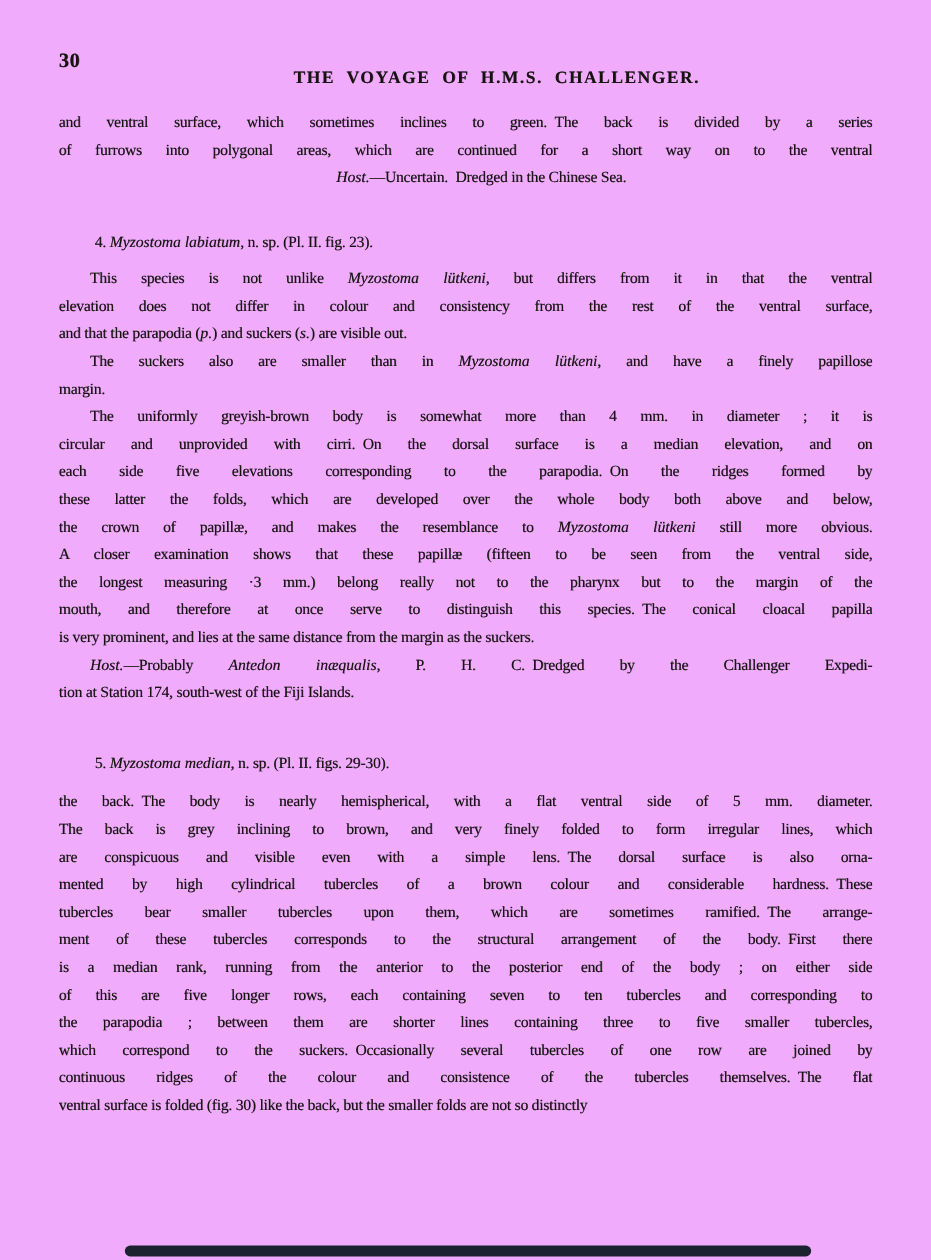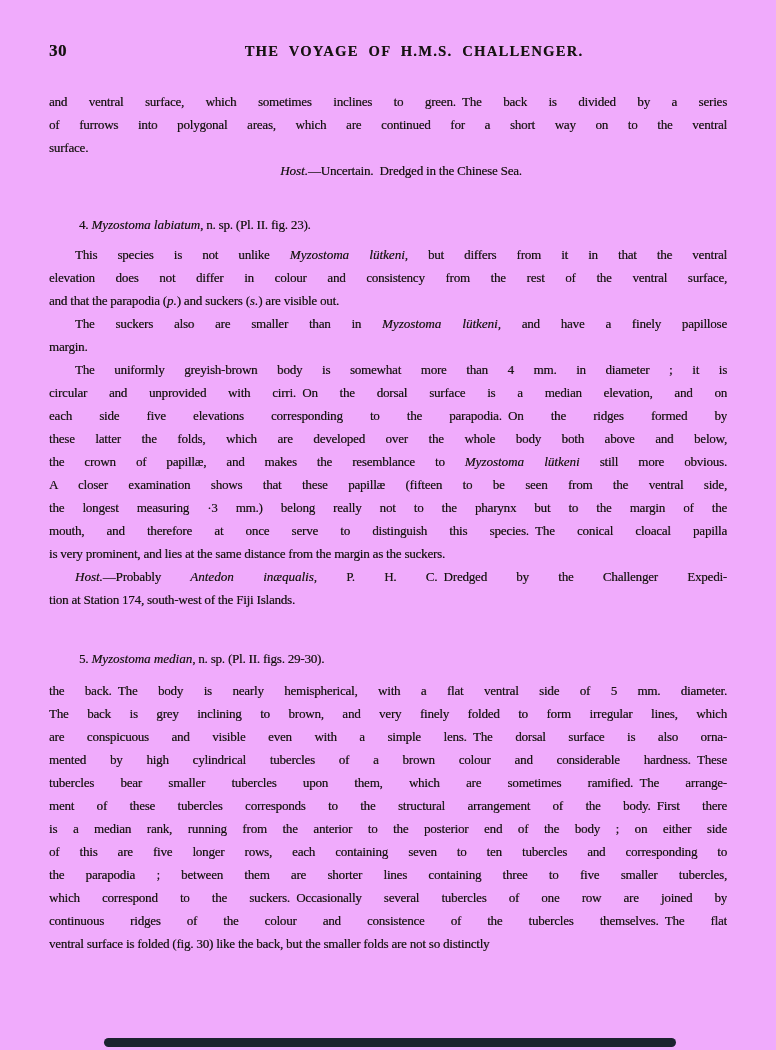--- a/index.html
+++ b/index.html
@@ -14,21 +14,21 @@
     color: #161310;
     text-shadow: 0.3px 0 0 rgba(20,17,14,0.55);
   }
   
   .header { position: absolute; top: 40px; left: 49px; right: 49px; height: 22px; }
   .page-num {
     position: absolute; left: 0; top: 1px;
     font-size: 17px; font-weight: bold; letter-spacing: 0.5px;
   }
   .running-title {
-    position: absolute; left: 110px; width: 510px; top: 3px;
+    position: absolute; left: 110px; width: 510px; top: 17px;
     text-align: center;
     font-size: 14.5px; font-weight: bold;
     letter-spacing: 1.3px; word-spacing: 5px;
   }
   
   .content {
     position: absolute; top: 90px; left: 49px; width: 678px;
     font-size: 13px; line-height: 23px; letter-spacing: -0.2px;
   }
   .line { height: 23px; overflow: hidden; }
@@ -54,21 +54,20 @@
 
 <div class="page">
   <div class="header">
     <span class="page-num">30</span>
     <span class="running-title">THE VOYAGE OF H.M.S. CHALLENGER.</span>
   </div>
   <div class="content">
       <div class="block para b1">
         <div class="line just"><span>and ventral surface, which sometimes inclines to green. The back is divided by a series</span></div>
         <div class="line just"><span>of furrows into polygonal areas, which are continued for a short way on to the ventral</span></div>
-        <div class="line"><span>surface.</span></div>
       </div>
       <div class="block para b2">
         <div class="line ind"><i>Host.</i><span>—Uncertain. Dredged in the Chinese Sea.</span></div>
       </div>
       <div class="block heading b3">
         <div class="line"><span>4. </span><i>Myzostoma labiatum</i><span>, n. sp. (Pl. II. fig. 23).</span></div>
       </div>
       <div class="block para b4">
         <div class="line just ind"><span>This species is not unlike </span><i>Myzostoma lütkeni</i><span>, but differs from it in that the ventral</span></div>
         <div class="line just"><span>elevation does not differ in colour and consistency from the rest of the ventral surface,</span></div>

